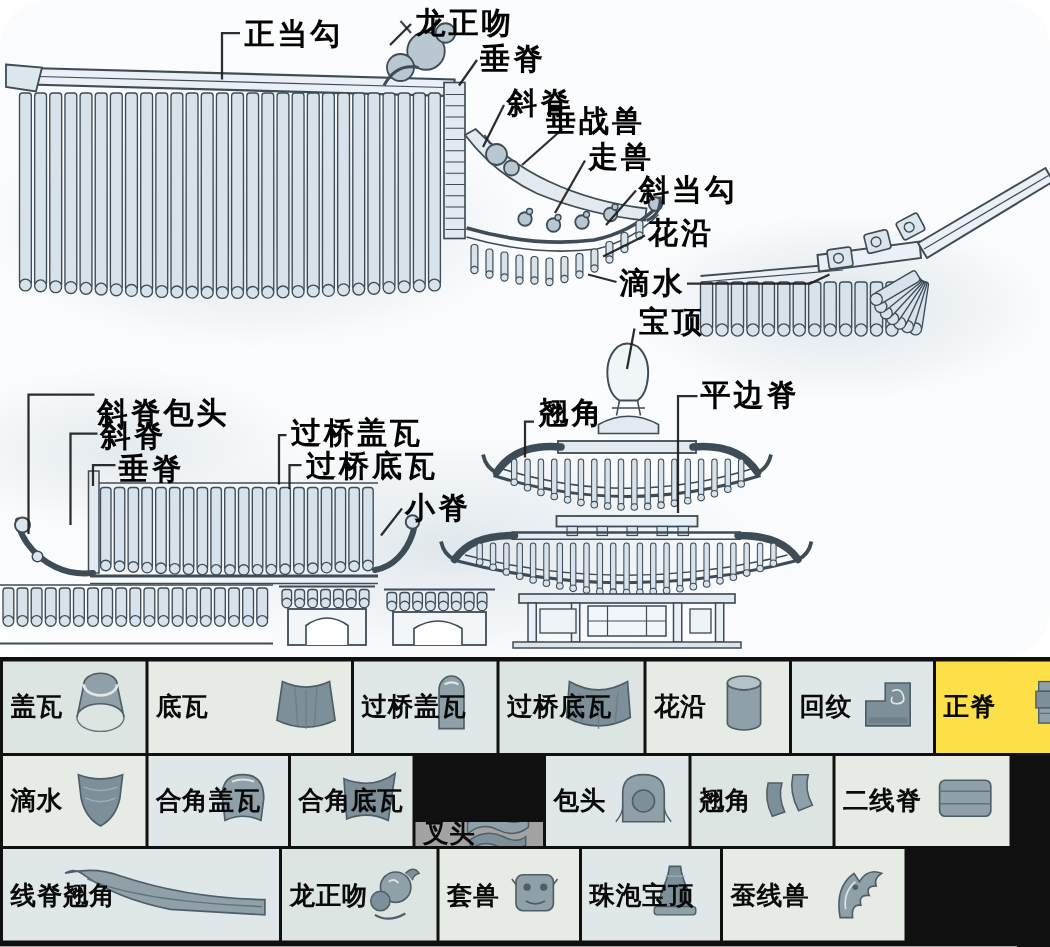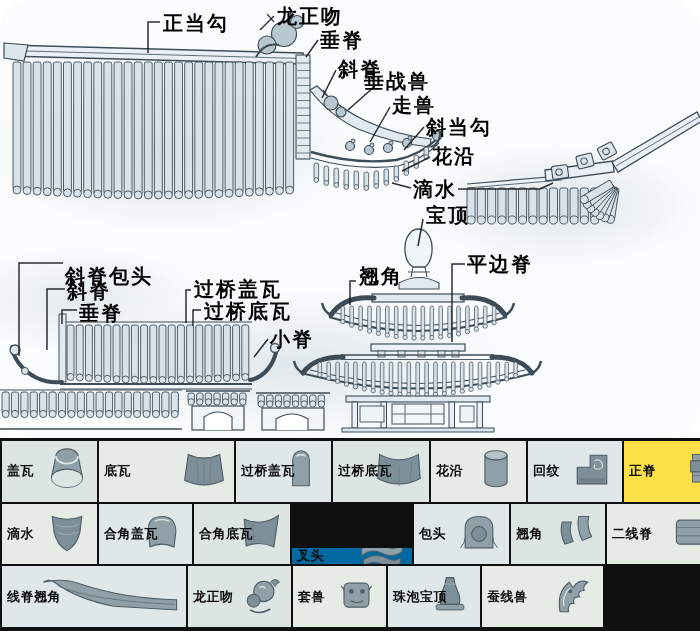--- a/index.html
+++ b/index.html
@@ -13,21 +13,21 @@
       radial-gradient(ellipse 180px 80px at 80px 300px, rgba(183,201,212,.35), transparent 70%),
       #fbfcfd; border-radius: 32px;}
   .stage svg{position:absolute;left:0;top:0;}
   .co{position:absolute;font-weight:bold;font-size:20px;line-height:1;letter-spacing:2px;
       color:#030303;white-space:nowrap;z-index:5;}
   .ptable{position:absolute;left:0;top:438px;width:700px;height:193px;background:#101010;
       box-sizing:border-box;padding:3px 2px 4px 2px;display:flex;flex-direction:column;gap:2px;}
   .trow{display:flex;gap:2px;flex:1;}
   .pcell{position:relative;overflow:hidden;flex:none;}
   .plabel{position:absolute;left:5px;top:50%;transform:translateY(-50%);
-      font-size:13px;font-weight:bold;color:#0a0a0a;letter-spacing:.5px;white-space:nowrap;z-index:2;}
+      font-size:17px;font-weight:bold;color:#0a0a0a;letter-spacing:.5px;white-space:nowrap;z-index:2;}
   .picon{position:absolute;right:2px;top:50%;transform:translateY(-50%);line-height:0;z-index:1;}
 </style>
 </head>
 <body>
 
 <div class="frame">
   <div class="stage">
     <svg id="art" width="700" height="438">
         <path d="M7 45 L303 53 L303 64 L7 56 Z" fill="#eaf0f5" stroke="#3e4c58" stroke-width="1.5"></path>
         <path d="M7 50.5 L303 58.5" fill="none" stroke="#3e4c58" stroke-width="0.8"></path>
@@ -572,28 +572,28 @@
               <path d="M18 16 Q30 21 42 16 M19 24 Q30 29 41 24" fill="none" stroke="#9fb0b6" stroke-width="1"></path>
             </svg></span>
         </div>
         <div class="pcell" style="width: 93px; background: rgb(223, 231, 232);">
           <span class="plabel">合角盖瓦</span>
           <span class="picon"><svg width="56" height="48" viewBox="0 0 60 52">
               <path d="M17 40 L15 22 Q15 7 30 7 Q45 7 45 24 L43 40 Q30 34 17 40 Z" fill="#8fa0a8" stroke="#4e5e66" stroke-width="1.2"></path>
               <path d="M22 12 Q30 9 38 12" fill="none" stroke="#dfe7e3" stroke-width="1.4"></path>
             </svg></span>
         </div>
-        <div class="pcell" style="width: 96px; background: rgb(221, 229, 226);">
+        <div class="pcell" style="width: 81px; background: rgb(221, 229, 226);">
           <span class="plabel">合角底瓦</span>
           <span class="picon"><svg width="56" height="48" viewBox="0 0 60 52">
               <path d="M13 10 Q33 18 50 6 L45 40 Q30 33 15 39 Z" fill="#7d8f98" stroke="#4e5e66" stroke-width="1.2"></path>
               <path d="M22 16 L24 34" fill="none" stroke="#6e7f88" stroke-width="1"></path>
             </svg></span>
         </div>
-        <div class="pcell" style="width: 120px; background: #0369a1; margin-top: 44px;">
+        <div class="pcell" style="width: 85px; background: #a3a3a3; margin-top: 44px;">
           <span class="plabel">叉头</span>
           <span class="picon"><svg width="56" height="48" viewBox="0 0 60 52">
               <path d="M8 18 Q20 9 32 15 Q44 21 52 13 L52 21 Q42 29 30 23 Q18 17 8 26 Z" fill="#8fa0a8" stroke="#4e5e66" stroke-width="1.1"></path>
               <path d="M10 30 Q22 22 34 28 Q44 33 50 28 L50 34 Q40 40 30 35 Q20 30 10 37 Z" fill="#7d8f98" stroke="#4e5e66" stroke-width="1.1"></path>
             </svg></span>
         </div>
         <div class="pcell" style="width: 95px; background: rgb(223, 231, 232);">
           <span class="plabel">包头</span>
           <span class="picon"><svg width="56" height="48" viewBox="0 0 60 52">
               <path d="M15 41 L15 20 Q15 7 30 7 Q45 7 45 20 L45 41 Z" fill="#8fa0a8" stroke="#4e5e66" stroke-width="1.2"></path>

